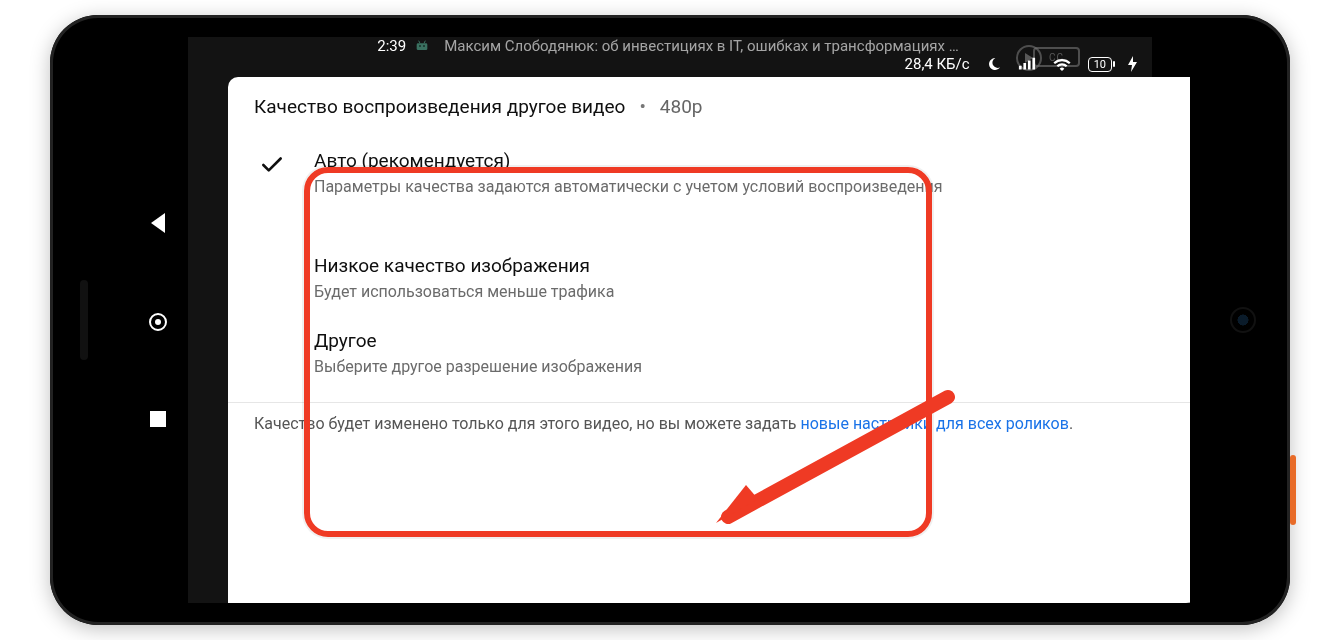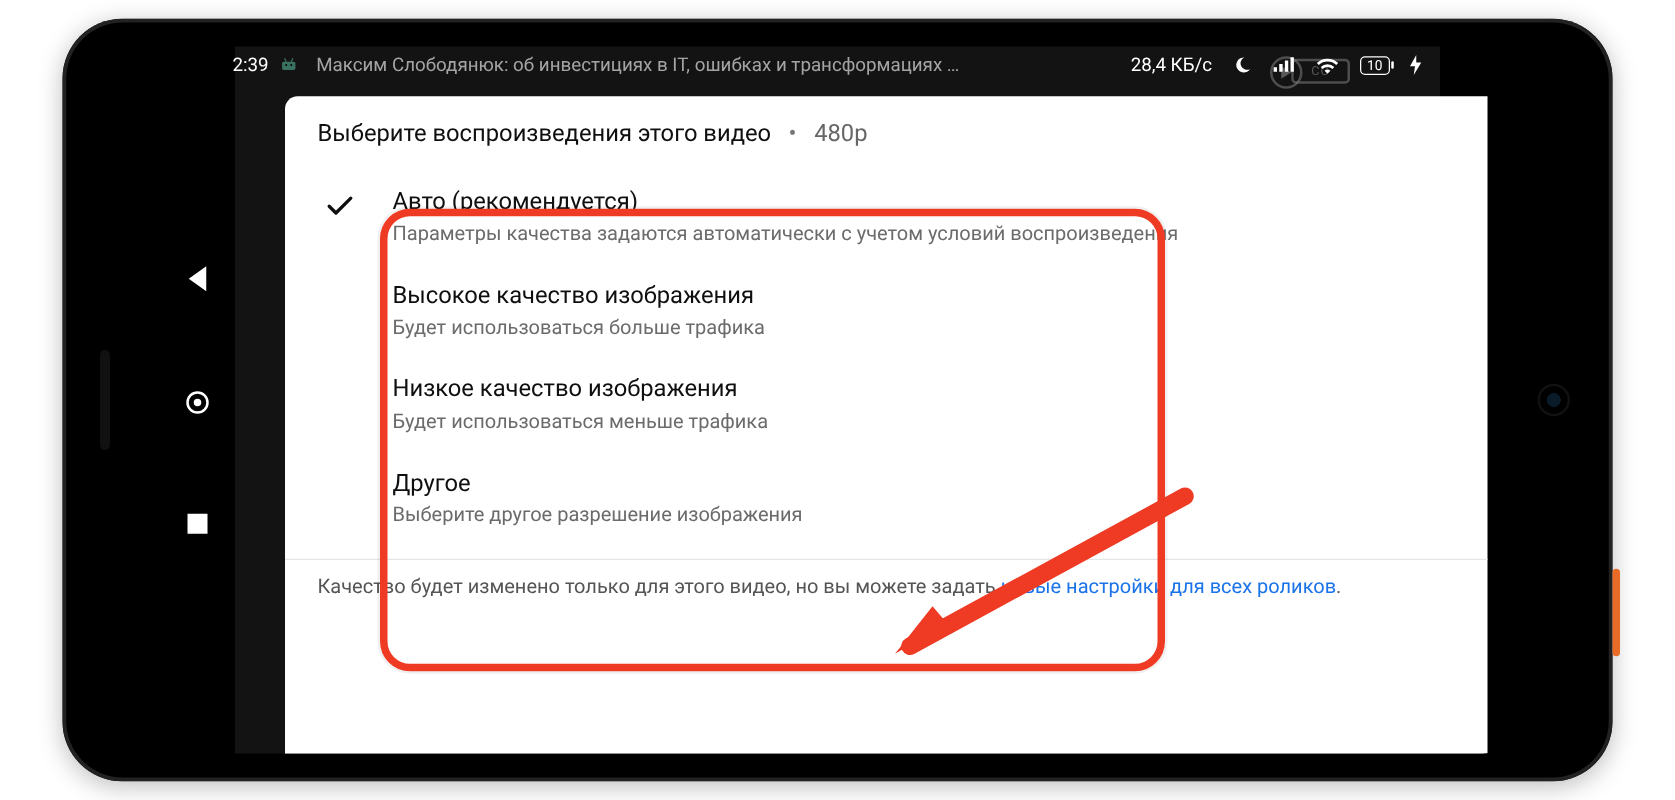--- a/index.html
+++ b/index.html
@@ -72,24 +72,24 @@
   }
   .sysnav .circ{
     width:18px;height:18px;border:2px solid #fff;border-radius:50%;
     position:relative;
   }
   .sysnav .circ::after{content:"";position:absolute;inset:4px;border-radius:50%;background:#fff;}
   .sysnav .sq{width:16px;height:16px;background:#fff;}
 
   
   .status{
-    position:absolute; left:44px; right:60px; top:0;
+    position:absolute; left:56px; right:60px; top:0;
     height:30px; color:#fff; font-size:15px;
     display:flex; align-items:center;
-    padding:0 14px; z-index:3;
+    padding:0 14px; z-index:3;flex-direction:column;
   }
   .status .left{display:flex;align-items:center;gap:8px;}
   .status .title-blur{
     margin-left:6px; color:#c9c9c9; font-size:15px;
     white-space:nowrap; overflow:hidden; text-overflow:ellipsis;
     max-width:640px; opacity:.8;
   }
   .status .right{margin-left:auto;display:flex;align-items:center;gap:16px;}
   .status .right svg{display:block;}
 
@@ -235,45 +235,41 @@
           <span style="position:absolute;right:-4px;top:3px;width:2px;height:6px;background:#fff;border-radius:1px;"></span>
         </span>
         <svg width="10" height="16" viewBox="0 0 10 16">
             <path d="M5 0L0 9h4l-1 7 6-10H5z" fill="#fff"></path>
           </svg>
       </div>
     </div>
 
     <div class="sheet">
       <div class="sheet-header">
-        <span>Выберите воспроизведения этого видео</span>
+        <span>Качество воспроизведения другое видео</span>
         <span class="dot">•</span>
         <span class="cur">480p</span>
       </div>
 
       <div class="options">
 
         <div class="opt">
           <div class="check">
             <svg width="26" height="26" viewBox="0 0 24 24">
                 <path d="M4 12l5 5L20 6" stroke="#0f0f0f" stroke-width="2.4" fill="none" stroke-linecap="round" stroke-linejoin="round"></path>
               </svg>
           </div>
           <div class="body">
             <div class="ttl">Авто (рекомендуется)</div>
             <div class="sub">Параметры качества задаются автоматически с учетом условий воспроизведения</div>
           </div>
         </div>
 
         <div class="opt">
           <div class="check"></div>
-          <div class="body">
-            <div class="ttl">Высокое качество изображения</div>
-            <div class="sub">Будет использоваться больше трафика</div>
-          </div>
         </div>
 
         <div class="opt">
           <div class="check"></div>
           <div class="body">
             <div class="ttl">Низкое качество изображения</div>
             <div class="sub">Будет использоваться меньше трафика</div>
           </div>
         </div>
 

